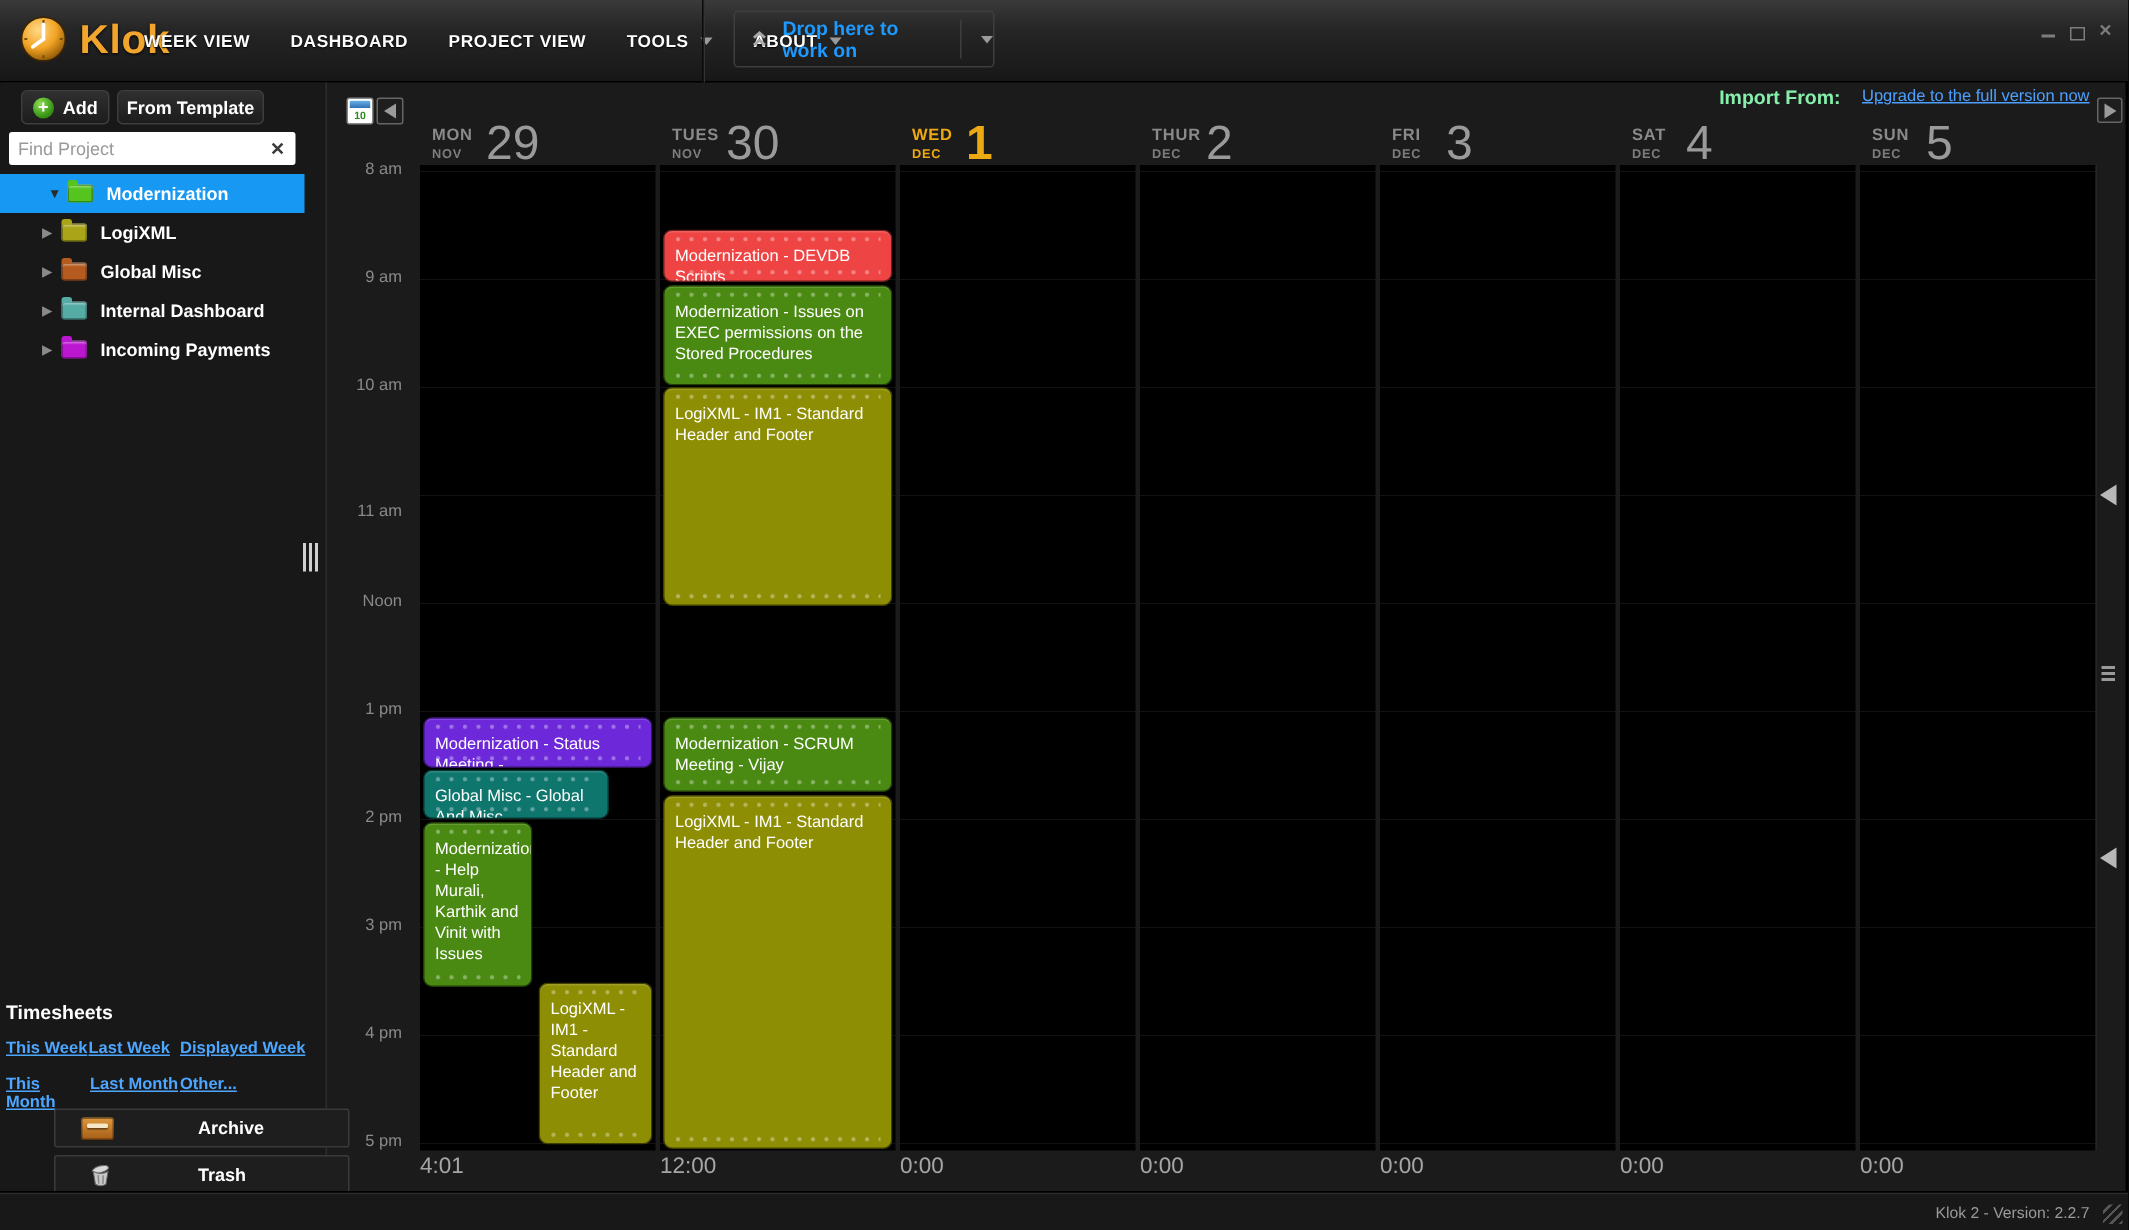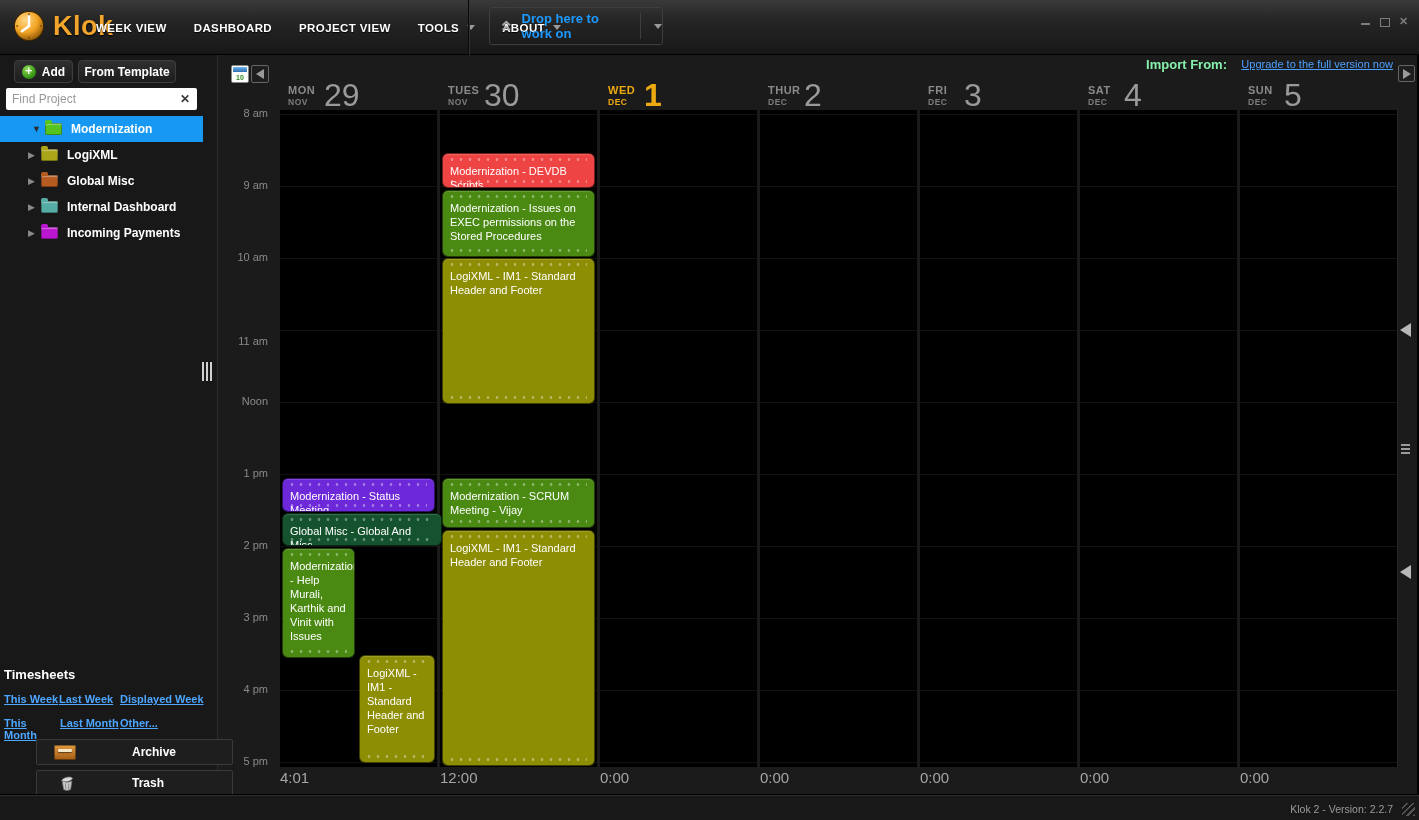--- a/index.html
+++ b/index.html
@@ -334,21 +334,21 @@
       <div class="time-label" style="top: 179px;">9 am</div>
       <div class="time-label" style="top: 251px;">10 am</div>
       <div class="time-label" style="top: 323px; margin-top: 12px;">11 am</div>
       <div class="time-label" style="top: 395px;">Noon</div>
       <div class="time-label" style="top: 467px;">1 pm</div>
       <div class="time-label" style="top: 539px;">2 pm</div>
       <div class="time-label" style="top: 611px;">3 pm</div>
       <div class="time-label" style="top: 683px;">4 pm</div>
       <div class="time-label" style="top: 755px;">5 pm</div>
       <div class="event" style="left: 282px; width: 153px; top: 478px; height: 34px; background: #6d28d9;">Modernization - Status Meeting -</div>
-      <div class="event" style="left: 282px; width: 160px; top: 513px; height: 33px; background: #14532d;">Global Misc - Global And Misc</div>
+      <div class="event" style="left: 282px; width: 124px; top: 513px; height: 33px; background: #0f766e;">Global Misc - Global And Misc</div>
       <div class="event" style="left: 282px; width: 73px; top: 548px; height: 110px; background: rgb(74, 138, 18);">Modernization - Help  Murali, Karthik and Vinit with Issues</div>
       <div class="event" style="left: 359px; width: 76px; top: 655px; height: 108px; background: rgb(142, 142, 4);">LogiXML - IM1 - Standard Header and Footer</div>
       <div class="event" style="left: 442px; width: 153px; top: 153px; height: 35px; background: #ef4444;">Modernization - DEVDB Scripts</div>
       <div class="event" style="left: 442px; width: 153px; top: 190px; height: 67px; background: rgb(74, 138, 18);">Modernization - Issues  on EXEC permissions on the Stored Procedures</div>
       <div class="event" style="left: 442px; width: 153px; top: 258px; height: 146px; background: rgb(142, 142, 4);">LogiXML - IM1 - Standard Header and Footer</div>
       <div class="event" style="left: 442px; width: 153px; top: 478px; height: 50px; background: rgb(74, 138, 18);">Modernization - SCRUM Meeting - Vijay</div>
       <div class="event" style="left: 442px; width: 153px; top: 530px; height: 236px; background: rgb(142, 142, 4);">LogiXML - IM1 - Standard Header and Footer</div>
     </div>
 
   <div class="scroll-track"></div>

